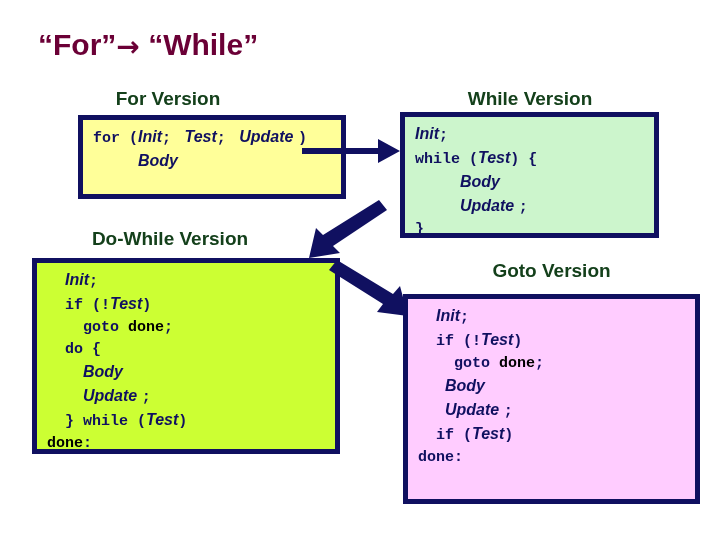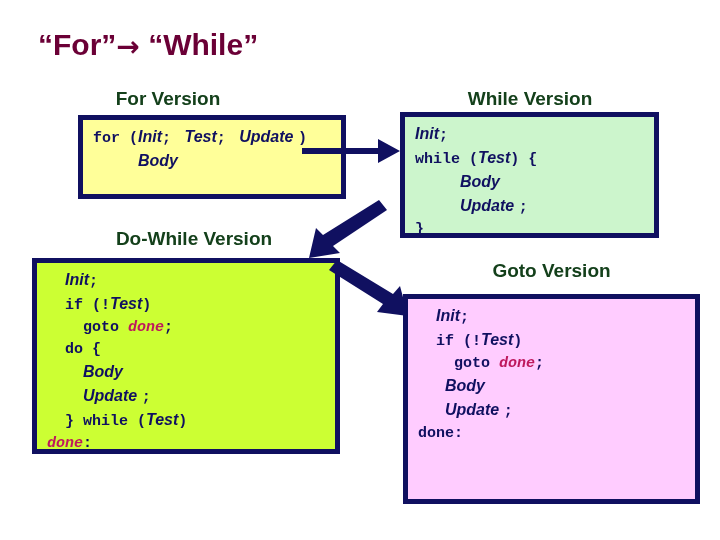--- a/index.html
+++ b/index.html
@@ -40,21 +40,21 @@
     position: absolute;
     font-family: "Liberation Sans", sans-serif;
     font-size: 19px;
     font-weight: bold;
     color: #14401b;
     white-space: nowrap;
     text-align: center;
   }
   #heading-for      { left: 34px;  top: 88px;  width: 268px; }
   #heading-while    { left: 400px; top: 88px;  width: 260px; }
-  #heading-dowhile  { left: 40px;  top: 228px; width: 308px; }
+  #heading-dowhile  { left: 16px;  top: 228px; width: 308px; }
   #heading-goto     { left: 403px; top: 260px; width: 297px; }
 
   
   .code-box {
     position: absolute;
     border: 5px solid #101060;
     box-sizing: border-box;
     font-family: "Liberation Mono", monospace;
     font-size: 15px;
     line-height: 22px;
@@ -80,23 +80,22 @@
     font-family: "Liberation Sans", sans-serif;
     font-weight: bold;
     font-style: italic;
     font-size: 16px;
     color: #101060;
   }
   
   .phm {
     font-family: "Liberation Mono", monospace;
     font-weight: bold;
-    font-style: italic;
     font-size: 15px;
-    color: #be185d;
+    color: #000000;
   }
 
   
   .arrow-svg {
     position: absolute;
     overflow: visible;
   }
   #arrow-for-while   { left: 300px; top: 135px; }
   #arrow-while-do    { left: 305px; top: 200px; }
   #arrow-do-goto     { left: 325px; top: 258px; }
@@ -135,20 +134,21 @@
       <div class="code-line"><span class="kw">    </span><span class="ph">Update </span><span class="kw">;</span></div>
       <div class="code-line"><span class="kw">  } while </span><span class="kw">(</span><span class="ph">Test</span><span class="kw">)</span></div>
       <div class="code-line"><span class="phm">done</span><span class="kw">:</span></div>
     </div>
   <div class="code-box" id="box-goto">
       <div class="code-line"><span class="kw">  </span><span class="ph">Init</span><span class="kw">;</span></div>
       <div class="code-line"><span class="kw">  if </span><span class="kw">(!</span><span class="ph">Test</span><span class="kw">)</span></div>
       <div class="code-line"><span class="kw">    goto </span><span class="phm">done</span><span class="kw">;</span></div>
       <div class="code-line"><span class="kw">   </span><span class="ph">Body</span></div>
       <div class="code-line"><span class="kw">   </span><span class="ph">Update </span><span class="kw">;</span></div>
+      <div class="code-line"><span class="kw">  if </span><span class="kw">(</span><span class="ph">Test</span><span class="kw">)</span></div>
       <div class="code-line"><span class="kw">done:</span></div>
     </div>
 
   <svg class="arrow-svg" id="arrow-for-while" width="104" height="32" viewBox="0 0 104 32">
     <path d="M2 13 L78 13 L78 4 L100 16 L78 28 L78 19 L2 19 Z" fill="#101060"></path>
   </svg>
 
   <svg class="arrow-svg" id="arrow-while-do" width="86" height="60" viewBox="0 0 86 60">
     <path d="M82 4 L28 40 L35 47 L4 52 L11 22 L18 29 L74 -6 Z" fill="#101060" transform="translate(0,6)"></path>
   </svg>

